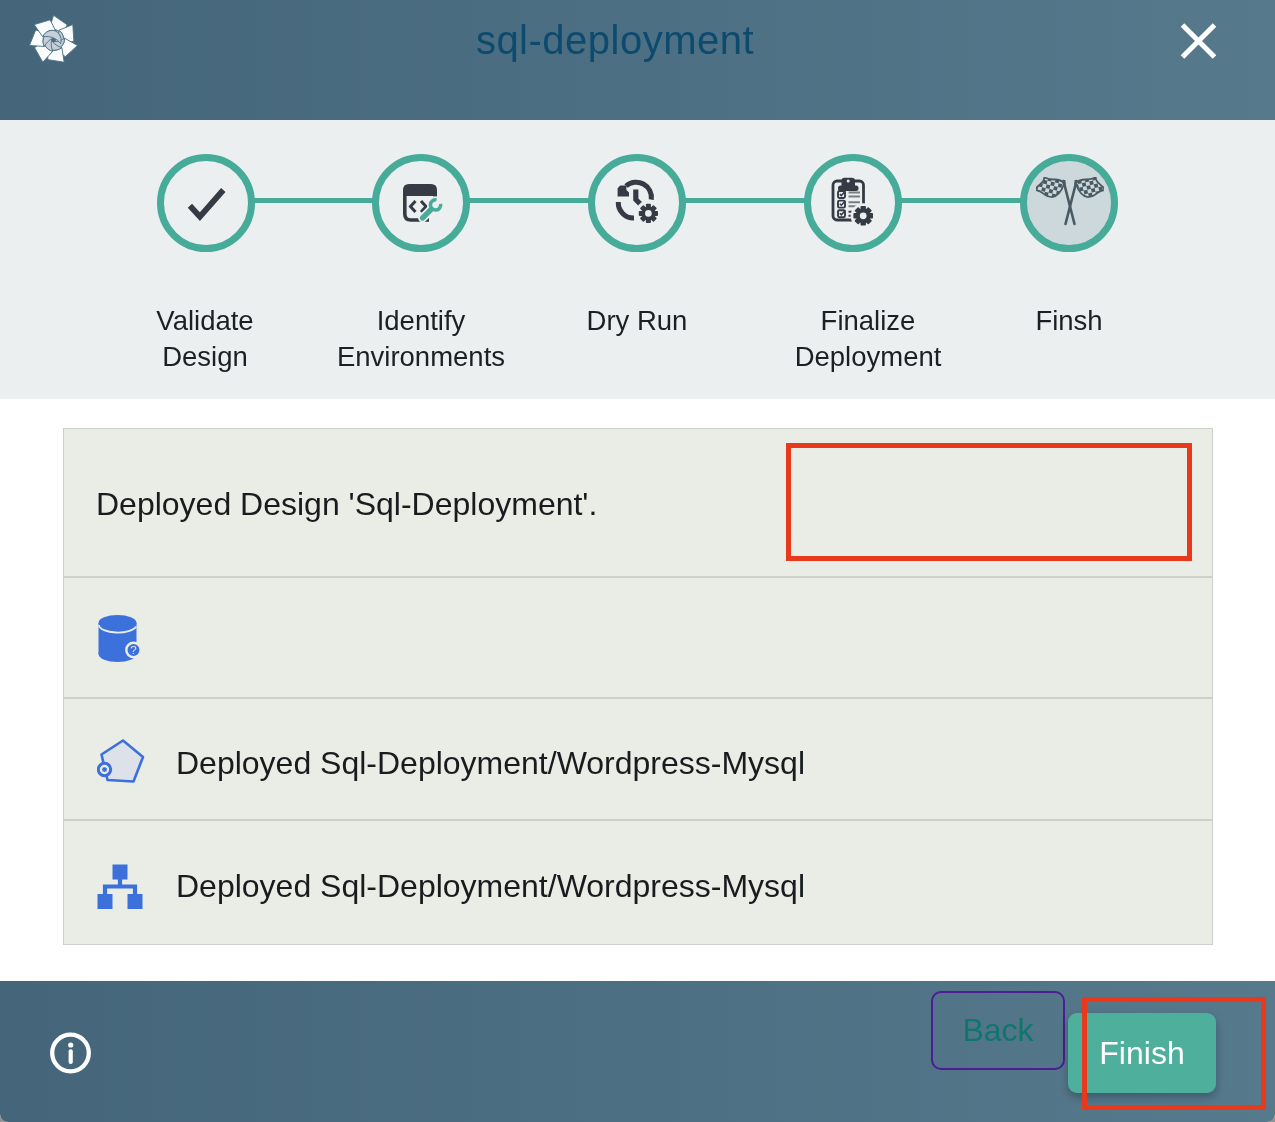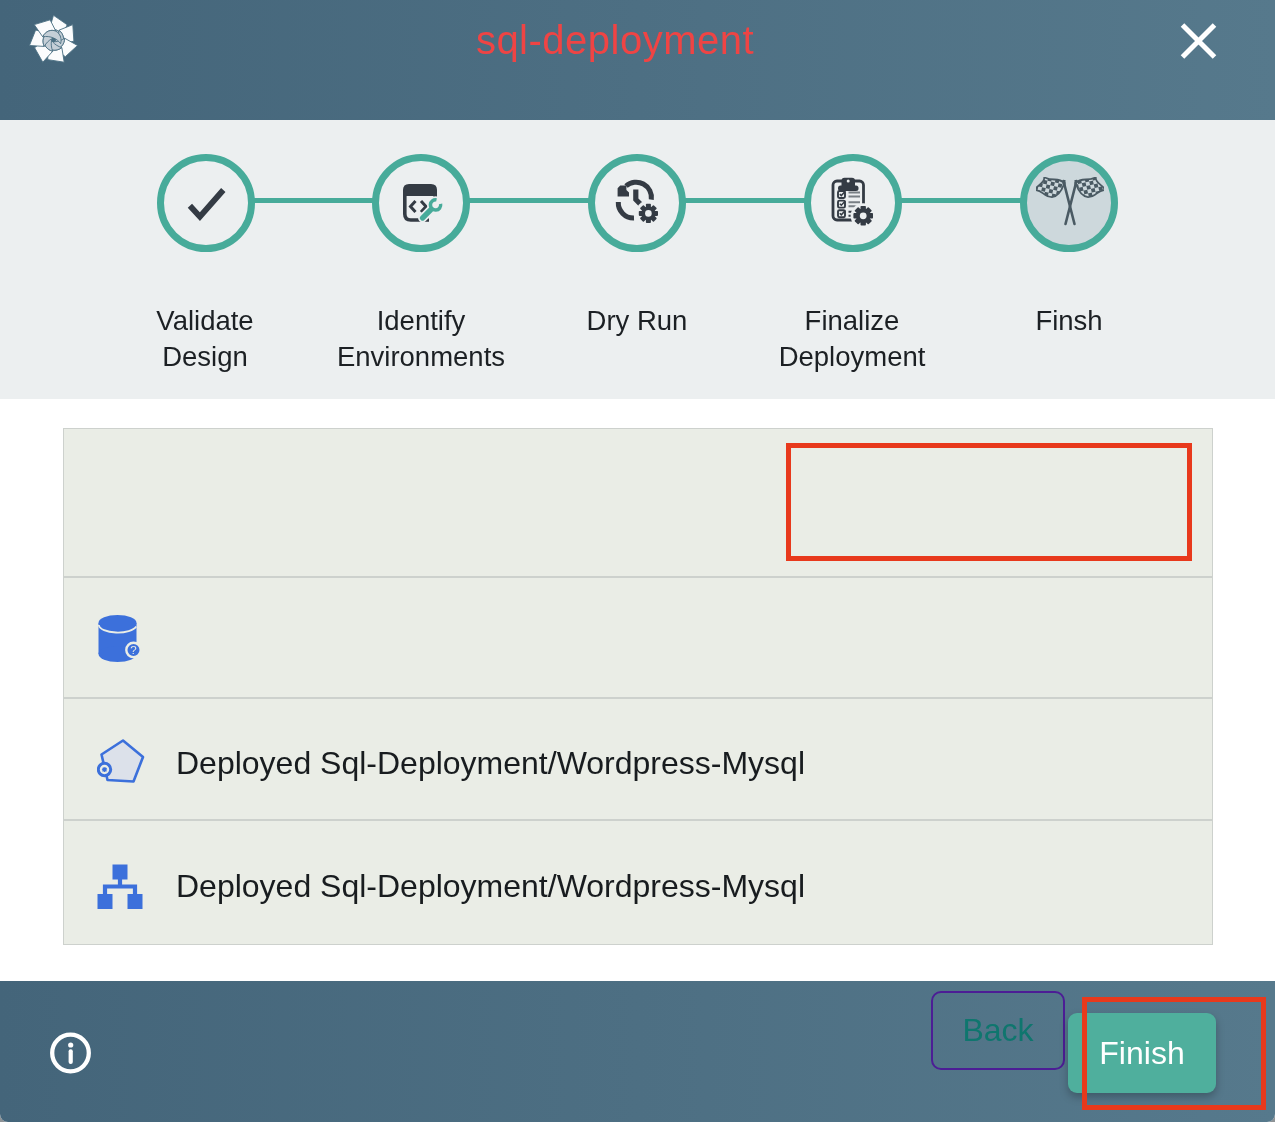--- a/index.html
+++ b/index.html
@@ -1,19 +1,19 @@
 <!DOCTYPE html>
 <html><head>
 <meta charset="utf-8">
 <style>
   html,body{margin:0;padding:0;}
   body{width:1275px;height:1122px;background:#8E9396;font-family:"Liberation Sans", sans-serif;overflow:hidden;}
   .dialog{position:relative;width:1275px;height:1122px;background:#fff;border-radius:0 0 8px 8px;overflow:hidden;}
   .header{position:absolute;left:0;top:0;width:1275px;height:120px;background:linear-gradient(to right,#44657A,#56798C);}
-  .title{position:absolute;left:0;top:18px;width:1230px;text-align:center;font-size:40px;color:#ef4444;letter-spacing:0.5px;}
+  .title{position:absolute;left:0;top:18px;width:1230px;text-align:center;font-size:40px;color:#0c4a6e;letter-spacing:0.5px;}
   .logo{position:absolute;left:29px;top:15px;}
   .closex{position:absolute;left:1180px;top:22px;}
   .stepbg{position:absolute;left:0;top:120px;width:1275px;height:279px;background:#ECEFF0;}
   .connector{position:absolute;top:197.5px;height:5.5px;background:#47AB9A;}
   .circ{position:absolute;top:154px;width:84px;height:84px;border-radius:50%;border:7px solid #47AB9A;background:#ECEFF0;}
   .circ5{background:#CDD8DC;}
   .steplabel{position:absolute;width:240px;text-align:center;font-size:27.5px;line-height:36px;color:#1C2024;margin-top:16px;}
   .content{position:absolute;left:0;top:399px;width:1275px;height:582px;background:#fff;}
   .row{position:absolute;left:63px;width:1150px;background:#EAEDE6;border:1.8px solid #CDD1CD;box-sizing:border-box;}
   .rowtext{font-size:32px;color:#181C1F;}
@@ -158,29 +158,30 @@
     </g>
     <path d="M27 3 L29.5 3 L29.5 8 L27 8 Z" fill="#4A5A63"></path>
     <path d="M38.5 3 L41 3 L41 8 L38.5 8 Z" fill="#4A5A63"></path>
     <path d="M28.5 6 C21 1.5 16.5 7.5 7.5 5 C9.5 10.5 2.5 13.5 1 19.5 C8.5 17.5 11.5 24.5 19.5 22.5 C25 21 27.5 14 28.5 6 Z" fill="url(#chk)" stroke="#4A5A63" stroke-width="1.8" transform="rotate(13 28.5 6)"></path>
     <path d="M39.5 6 C47 1.5 51.5 7.5 60.5 5 C58.5 10.5 65.5 13.5 67 19.5 C59.5 17.5 56.5 24.5 48.5 22.5 C43 21 40.5 14 39.5 6 Z" fill="url(#chk)" stroke="#4A5A63" stroke-width="1.8" transform="rotate(-13 39.5 6)"></path>
   </svg>
 
   <div class="steplabel" style="left:85px;top:287px;">Validate<br>Design</div>
   <div class="steplabel" style="left:301px;top:287px;">Identify<br>Environments</div>
   <div class="steplabel" style="left:517px;top:287px;">Dry Run</div>
-  <div class="steplabel" style="left:732px;top:287px;">Finalize<br>Deployment</div>
+  <div class="steplabel" style="left:748px;top:287px;">Finalize<br>Deployment</div>
   <div class="steplabel" style="left:949px;top:287px;">Finsh</div>
 
   <div class="content"></div>
   <div class="row" style="top:428px;height:149px;"></div>
   <div class="row" style="top:577px;height:121px;"></div>
   <div class="row" style="top:698px;height:122px;"></div>
   <div class="row" style="top:820px;height:125px;"></div>
 
+  <div class="rowtext" style="position:absolute;left:96px;top:486px;">Deployed Design 'Sql-Deployment'.</div>
   <div class="rowtext" style="position:absolute;left:176px;top:745px;">Deployed Sql-Deployment/Wordpress-Mysql</div>
   <div class="rowtext" style="position:absolute;left:176px;top:868px;">Deployed Sql-Deployment/Wordpress-Mysql</div>
 
   <div class="redrect" style="left:786px;top:443px;width:406px;height:118px;"></div>
 
   <svg style="position:absolute;left:98px;top:613px;" width="45" height="50" viewBox="0 0 45 50">
     <g fill="#3C70DB">
       <rect x="0.5" y="10" width="38" height="31"></rect>
       <ellipse cx="19.5" cy="10" rx="19" ry="8"></ellipse>
       <ellipse cx="19.5" cy="41" rx="19" ry="8"></ellipse>

